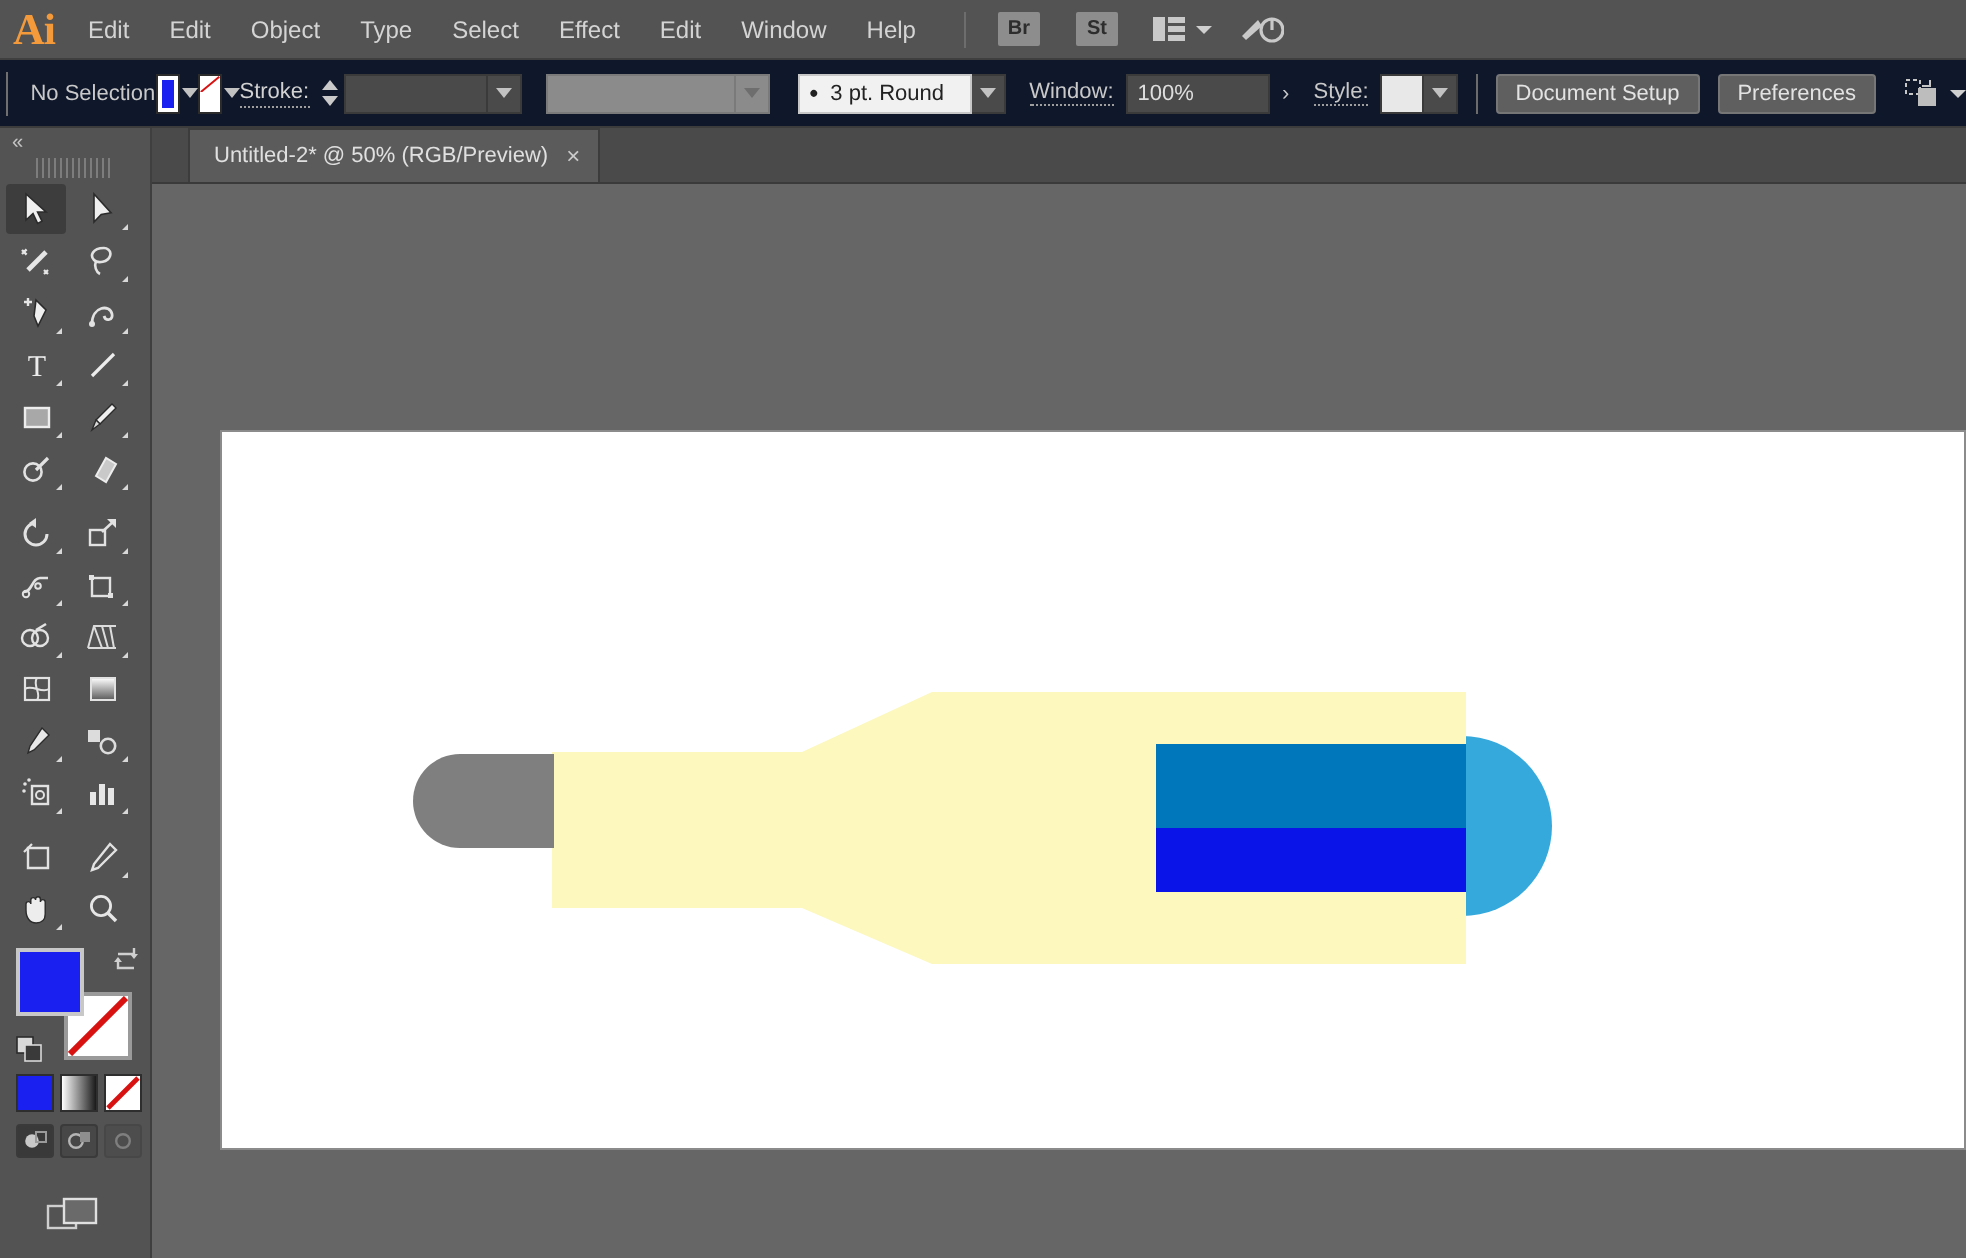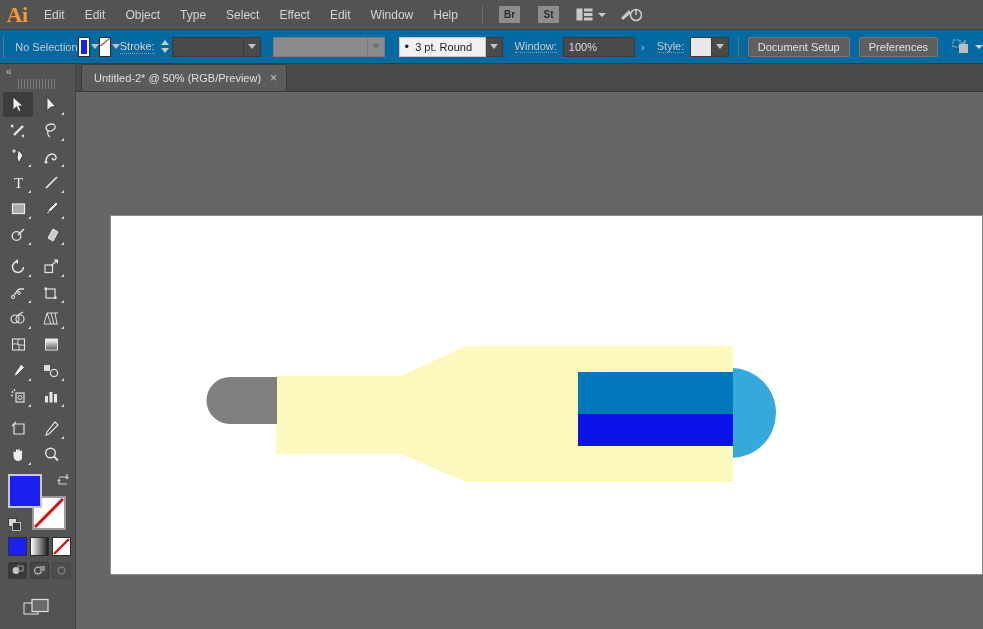--- a/index.html
+++ b/index.html
@@ -44,21 +44,21 @@
   .chev {
     width: 0; height: 0; margin-left: 5px;
     border-left: 4px solid transparent; border-right: 4px solid transparent;
     border-top: 4px solid #cfcfcf;
   }
   .power-ico { margin-left: 14px; display: flex; align-items: center; }
 
   
   .controlbar {
     position: absolute; left: 0; top: 30px; width: 983px; height: 34px;
-    background: #0369a1; border-bottom: 1px solid #3c3c3c;
+    background: #0f172a; border-bottom: 1px solid #3c3c3c;
     display: flex; align-items: center;
   }
   .grip {
     width: 7px; height: 22px; margin-left: 3px;
     background: repeating-linear-gradient(to right,#6f6f6f 0 1px,transparent 1px 3px);
   }
   .cb-label { color: #c9c9c9; font-size: 11px; white-space: nowrap; }
   .nosel { margin-left: 9px; width: 78px; }
   .swatch-box {
     width: 24px; height: 20px; border: 1px solid #2b2b2b;
@@ -113,21 +113,21 @@
 
   
   .tabbar {
     position: absolute; left: 76px; top: 64px; width: 907px; height: 28px;
     background: #4a4a4a; border-bottom: 1px solid #3a3a3a;
     display: flex; align-items: flex-end;
   }
   .doctab {
     height: 27px; background: #5b5b5b;
     display: flex; align-items: center; gap: 9px;
-    padding: 0 9px 0 12px; margin-left: 5px;
+    padding: 0 9px 0 12px; margin-left: 18px;
     border: 1px solid #3c3c3c; border-bottom: none;
     color: #e0e0e0; font-size: 11px; white-space: nowrap;
   }
   .tab-x { color: #cacaca; font-size: 12px; line-height: 1; }
 
   
   .toolpanel {
     position: absolute; left: 0; top: 64px; width: 76px; height: 565px;
     background: #535353; border-right: 1px solid #3f3f3f;
   }

